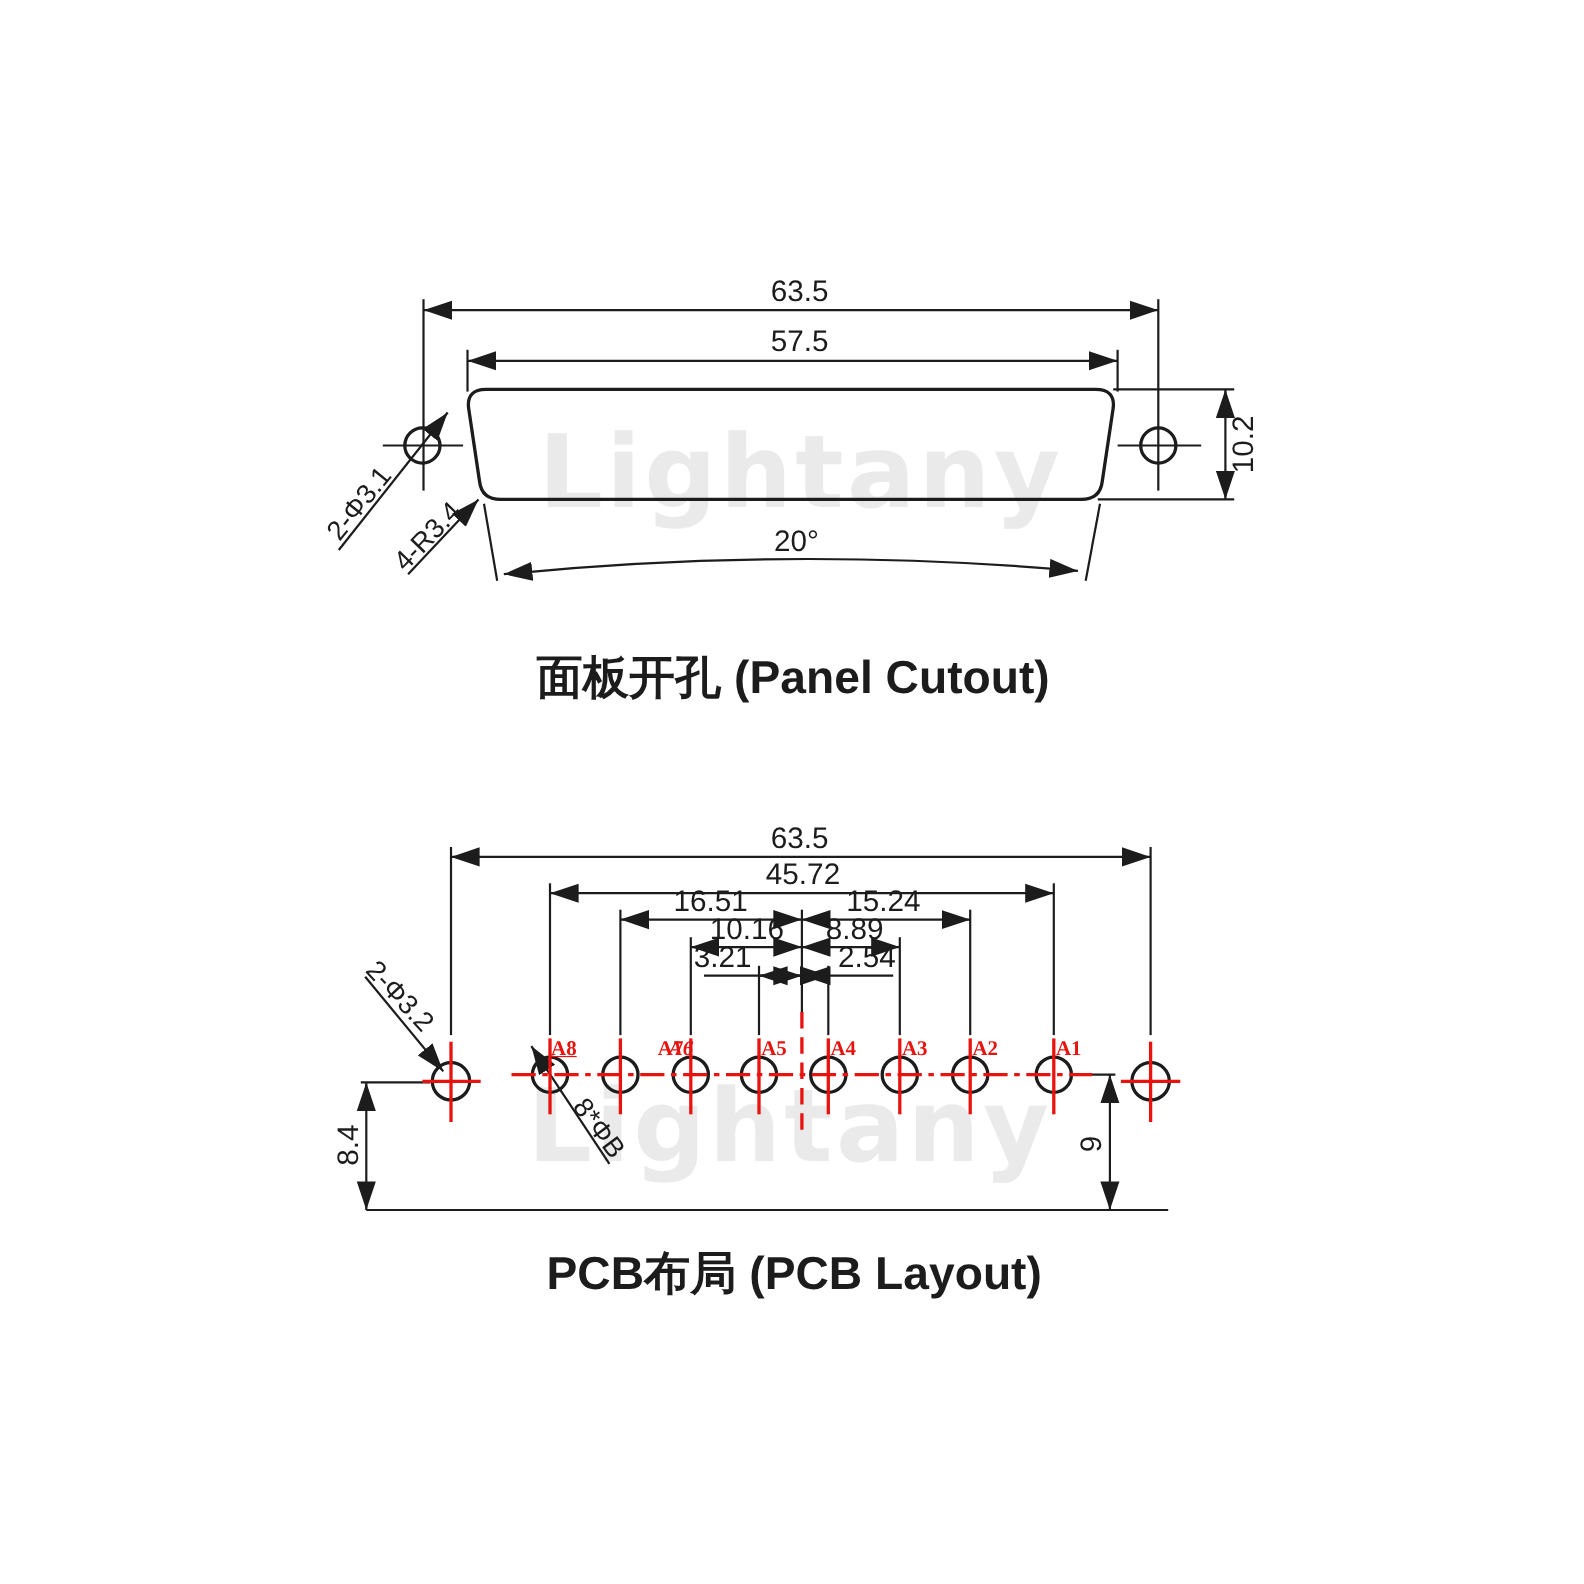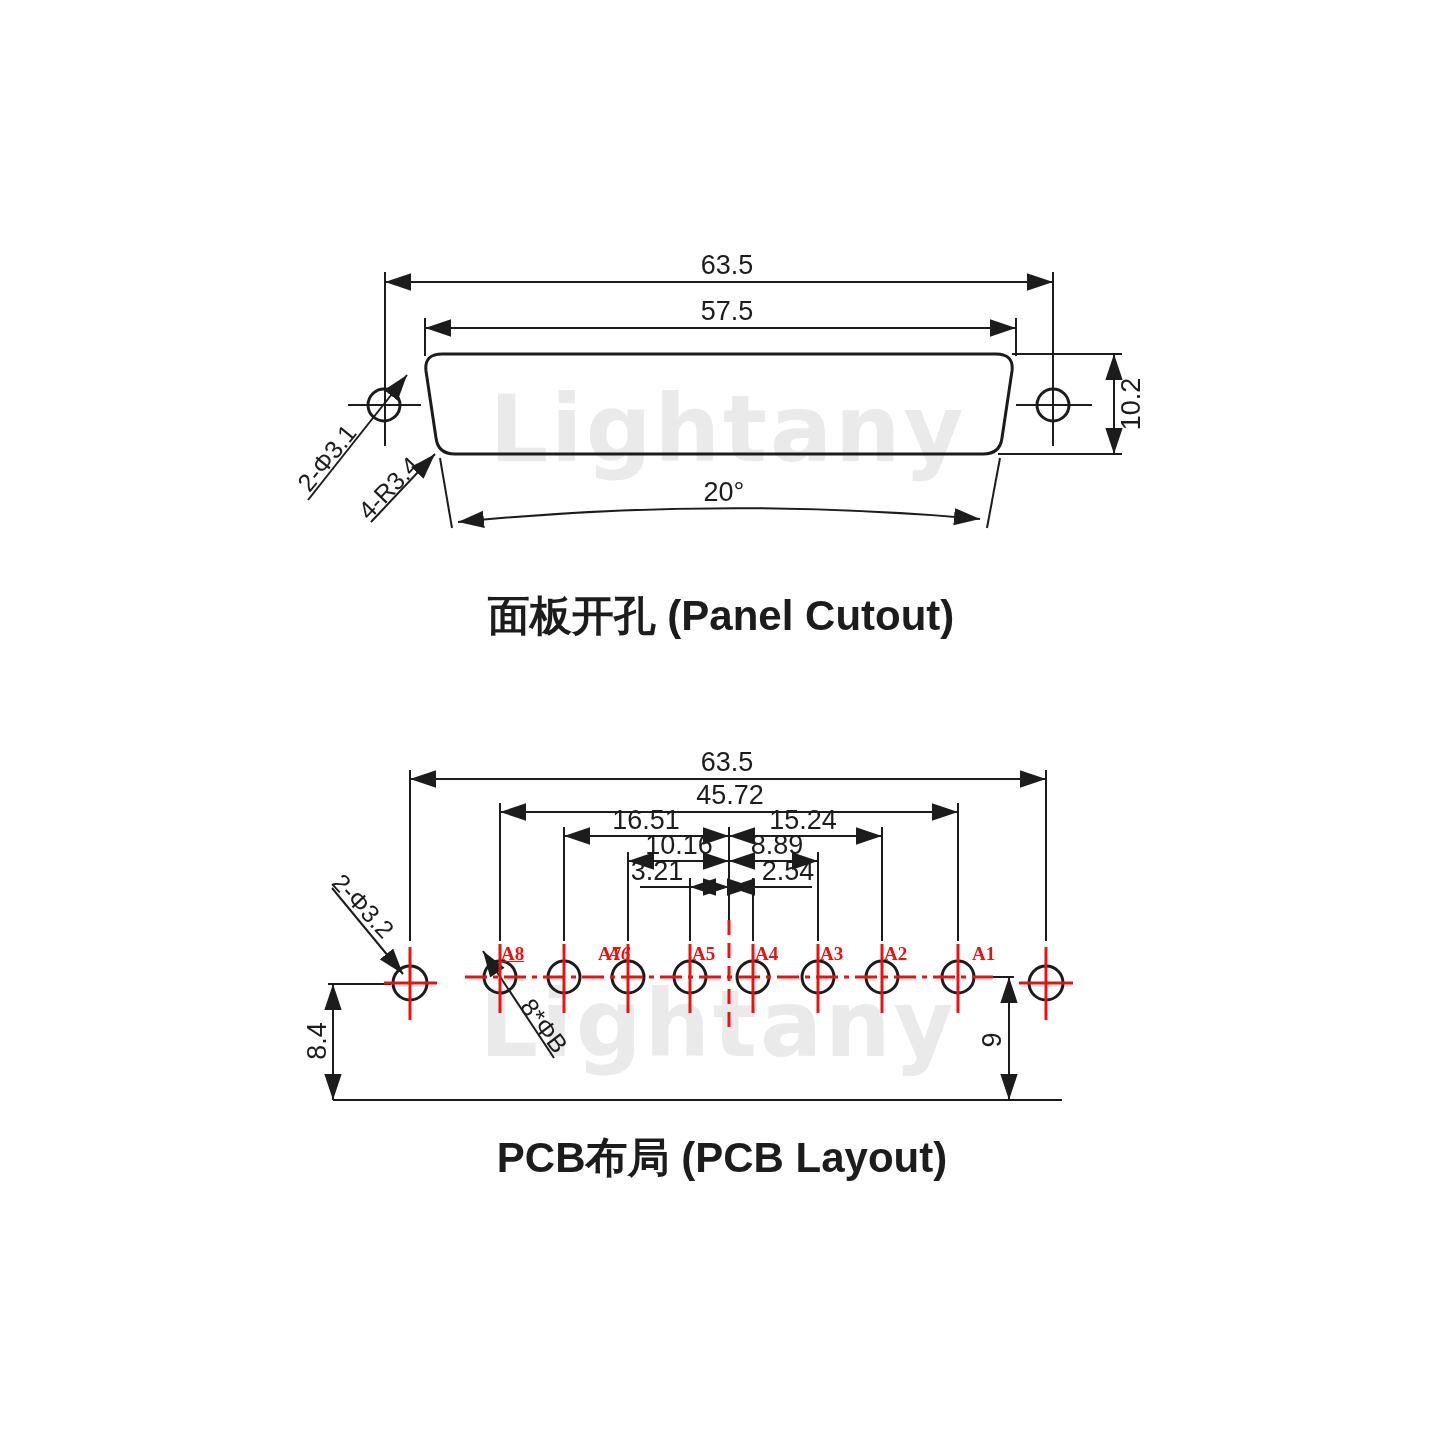--- a/index.html
+++ b/index.html
@@ -174,17 +174,17 @@
   <div class="lbl" style="left:363px;top:906px;transform:translate(-50%,-50%) rotate(47deg);font-size:25px;">2-Φ3.2</div>
   <div class="lbl" style="left:544px;top:1026px;transform:translate(-50%,-50%) rotate(53deg);font-size:25px;">8*ΦB</div>
 
   <div class="pinlbl" style="left:501px;top:943px;text-decoration:underline;">A8</div>
   <div class="pinlbl" style="left:566px;top:943px;margin-left:32px;">A7</div>
   <div class="pinlbl" style="left:608px;top:943px;font-style:italic;">A6</div>
   <div class="pinlbl" style="left:692px;top:943px;">A5</div>
   <div class="pinlbl" style="left:755px;top:943px;">A4</div>
   <div class="pinlbl" style="left:820px;top:943px;">A3</div>
   <div class="pinlbl" style="left:884px;top:943px;">A2</div>
-  <div class="pinlbl" style="left:960px;top:943px;padding-left:12px;">A1</div>
+  <div class="pinlbl" style="left:960px;top:943px;">A1</div>
 
   <div class="title" style="left:722px;top:1158px;">PCB布局 (PCB Layout)</div>
 
 </div>
 
 </body></html>

